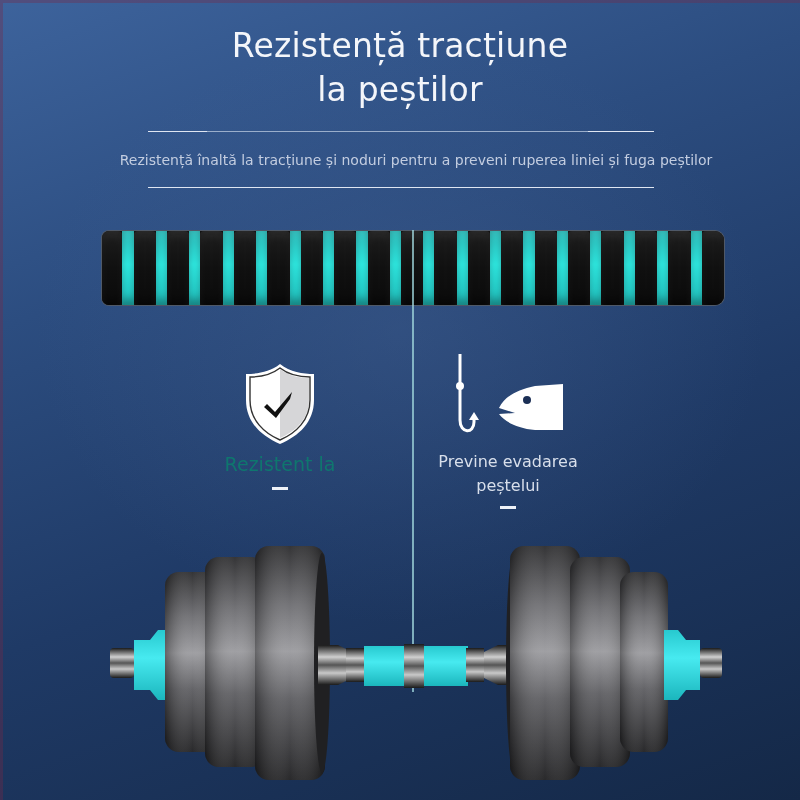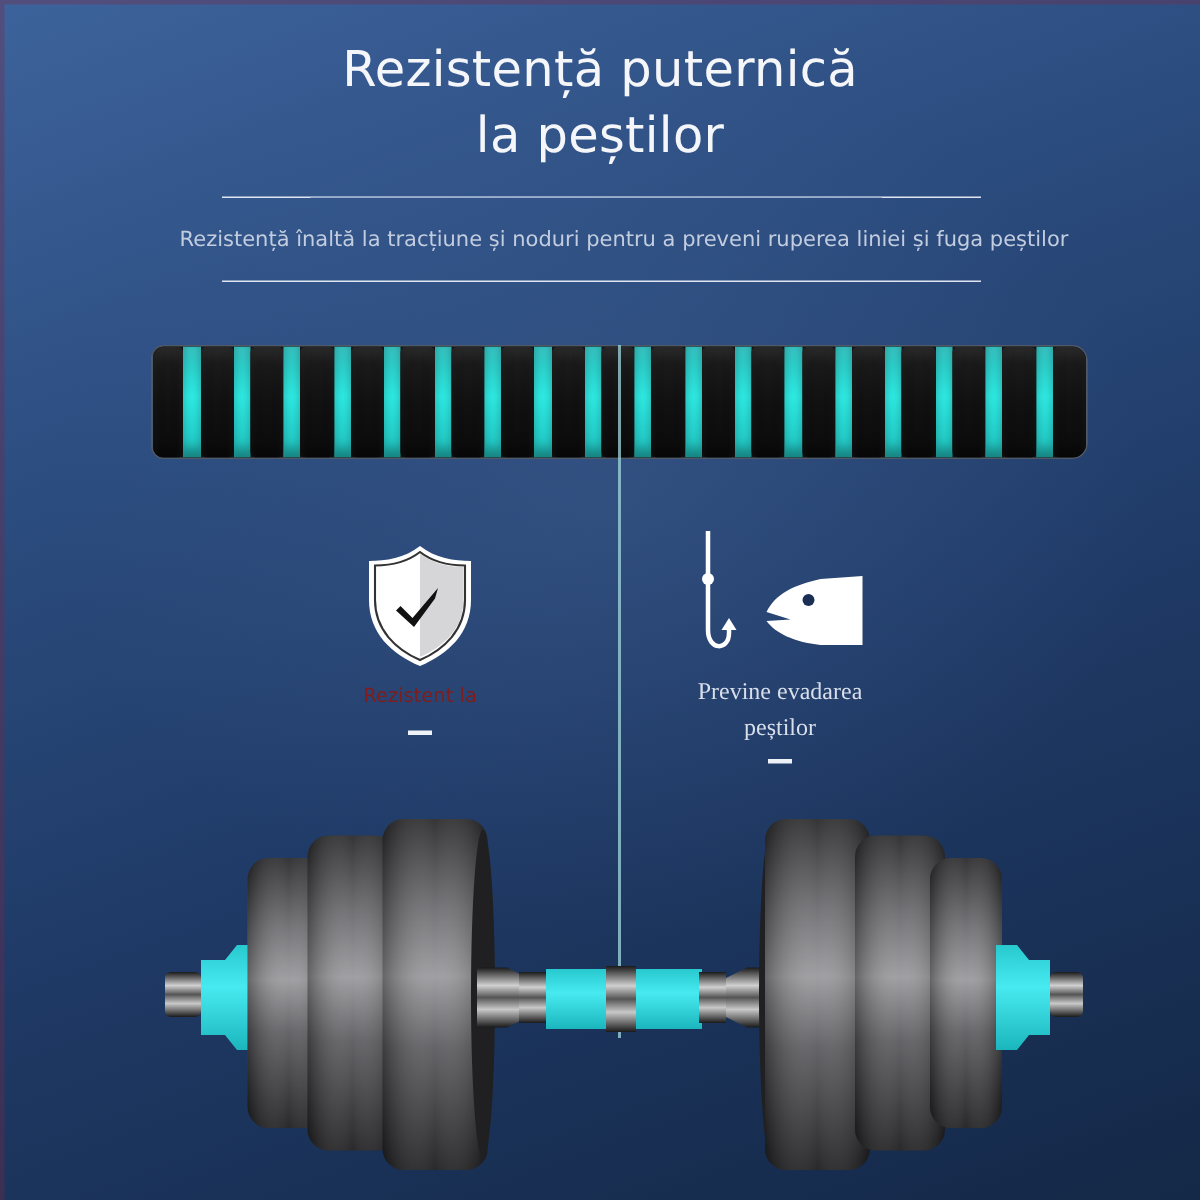--- a/index.html
+++ b/index.html
@@ -51,36 +51,36 @@
 
   .fishline {
     position:absolute; left:412px; top:230px; width:2px; height:462px;
     background:rgba(160,215,220,0.75);
   }
 
   
   .feature { position:absolute; text-align:center; }
   .feature .icon { display:block; margin:0 auto; }
   .f1 { left:180px; top:362px; width:200px; }
-  .f2 { left:420px; top:352px; width:200px;font-family:Liberation Serif, serif; }
-  .f1 .lab { color:#7f1d1d; font-size:13px; line-height:29px; }
+  .f2 { left:408px; top:352px; width:200px; }
+  .f1 .lab { color:#0f766e; font-size:19px; line-height:29px; }
   .f2 .lab { color:#d8dfeb; font-size:16px; line-height:24px; }
   .f1 .lab-wrap { margin-top:4px; }
   .f2 .lab-wrap { margin-top:6px; }
   .dash { width:16px; height:3px; background:#eef2f8; margin:8px auto 0; }
 
   
   .dumbbell { position:absolute; left:0; top:0; width:800px; height:800px; pointer-events:none; }
 </style>
 </head>
 <body>
 
 <div class="edge-tint"></div>
 
-<div class="title l1">Rezistență puternică</div>
+<div class="title l1">Rezistență tracțiune</div>
 <div class="title l2">la peștilor</div>
 
 <div class="hline top">
     <div class="mid"></div>
   </div>
 <div class="subtitle">Rezistență înaltă la tracțiune și noduri pentru a preveni ruperea liniei și fuga peștilor</div>
 <div class="hline bot"></div>
 
 <div class="foam" id="foam">
     <div class="seg blk" style="width:22px"></div>
@@ -144,21 +144,21 @@
     <line x1="17" y1="2" x2="17" y2="68" stroke="#fff" stroke-width="3"></line>
     <circle cx="17" cy="34" r="4" fill="#fff"></circle>
     <path d="M17 68 C17 82 31 82 31 70 L31 64" fill="none" stroke="#fff" stroke-width="3"></path>
     <path d="M31 60 L26 68 L36 68 Z" fill="#fff"></path>
 
     <path d="M56 56 C62 44 74 38 92 34 L120 32 L120 78 L92 78 C74 76 62 70 56 62 L72 61 L56 56 Z" fill="#ffffff"></path>
     <circle cx="84" cy="48" r="4" fill="#1b2f55"></circle>
   </svg>
   <div class="lab-wrap">
     <div class="lab">Previne evadarea</div>
-    <div class="lab">peștilor</div>
+    <div class="lab">peștelui</div>
   </div>
   <div class="dash"></div>
 </div>
 
 <svg class="dumbbell" width="800" height="800" viewBox="0 0 800 800">
   <defs>
     <linearGradient id="plate" x1="0" y1="0" x2="0" y2="1">
       <stop offset="0" stop-color="#2a2a2c"></stop>
       <stop offset="0.25" stop-color="#6c6c70"></stop>
       <stop offset="0.45" stop-color="#9a9a9e"></stop>

